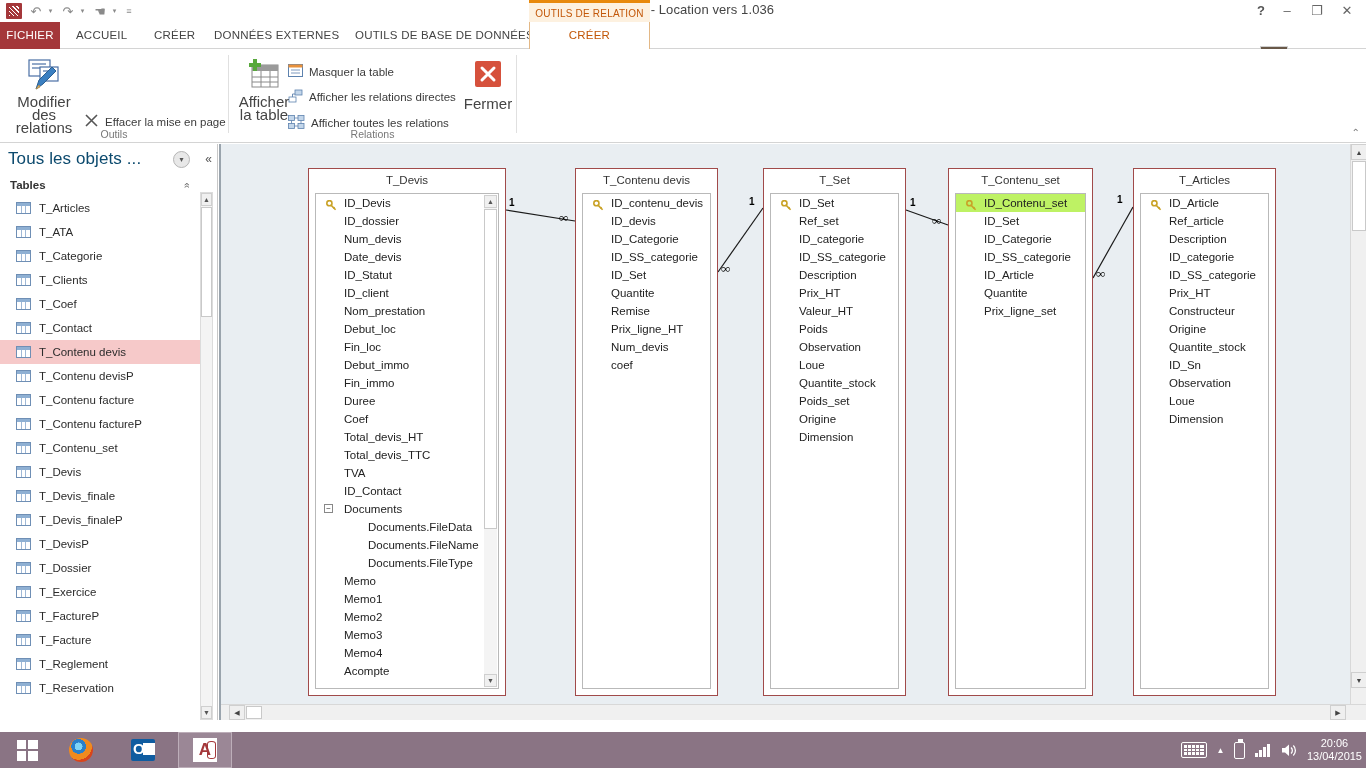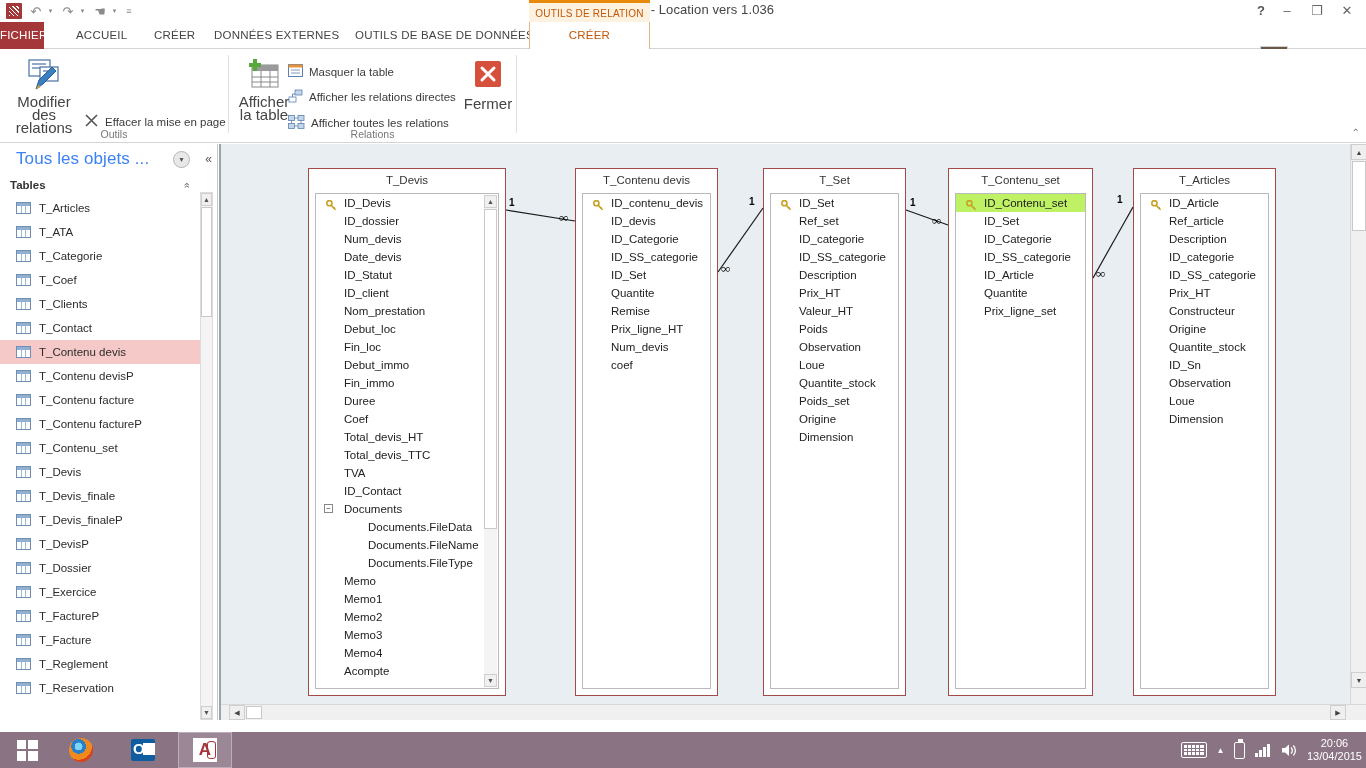--- a/index.html
+++ b/index.html
@@ -51,21 +51,21 @@
   
   .ribbon-tabs{
     position:absolute;left:0;top:22px;width:1366px;height:27px;
     background:#ffffff;border-bottom:1px solid #d4d4d4;
   }
   .tab{
     position:absolute;top:0;height:27px;line-height:27px;
     font-size:11.5px;color:#444;padding:0 12px;cursor:pointer;letter-spacing:.2px;
     white-space:nowrap;
   }
-  .tab.file{background:#a4373a;color:#fff;left:0;width:44px;text-align:center;padding:0;}
+  .tab.file{background:#a4373a;color:#fff;left:0;width:60px;text-align:center;padding:0;}
   .tab.ctx{color:#c25708;background:#ffffff;border-left:1px solid #e3b886;border-right:1px solid #e3b886;}
   .user-area{
     position:absolute;right:110px;top:27px;font-size:11.5px;color:#666;
     display:flex;align-items:center;gap:4px;cursor:pointer;
   }
   .user-caret{font-size:7px;color:#888;}
   .user-photo{
     position:absolute;right:78px;top:24px;width:28px;height:24px;
     background:linear-gradient(180deg,#6b5a4a,#3a3028);border:1px solid #cfcfcf;
   }
@@ -106,21 +106,21 @@
   
   .navpane{
     position:absolute;left:0;top:144px;width:218px;height:576px;
     background:#ffffff;border-right:1px solid #c8c8c8;
   }
   .nav-header{
     position:absolute;left:0;top:0;width:218px;height:30px;
     display:flex;align-items:center;
   }
   .nav-title{
-    font-size:17px;color:#3b82f6;margin-left:16px;letter-spacing:.1px;
+    font-size:17px;color:#0c4a6e;margin-left:8px;letter-spacing:.1px;
   }
   .nav-dd{
     position:absolute;right:28px;top:7px;width:17px;height:17px;border-radius:50%;
     background:#e8e8e8;border:1px solid #b5b5b5;display:flex;align-items:center;
     justify-content:center;font-size:8px;color:#555;cursor:pointer;
   }
   .nav-collapse{
     position:absolute;right:6px;top:8px;font-size:12px;color:#555;cursor:pointer;
   }
   .nav-group{
@@ -498,25 +498,25 @@
         <div class="nav-item">
           <span class="tbl-ico"></span>
           <span>T_ATA</span>
         </div>
         <div class="nav-item">
           <span class="tbl-ico"></span>
           <span>T_Categorie</span>
         </div>
         <div class="nav-item">
           <span class="tbl-ico"></span>
+          <span>T_Clients</span>
+        </div>
+        <div class="nav-item">
+          <span class="tbl-ico"></span>
           <span>T_Coef</span>
-        </div>
-        <div class="nav-item">
-          <span class="tbl-ico"></span>
-          <span>T_Clients</span>
         </div>
         <div class="nav-item">
           <span class="tbl-ico"></span>
           <span>T_Contact</span>
         </div>
         <div class="nav-item sel">
           <span class="tbl-ico"></span>
           <span>T_Contenu devis</span>
         </div>
         <div class="nav-item">

